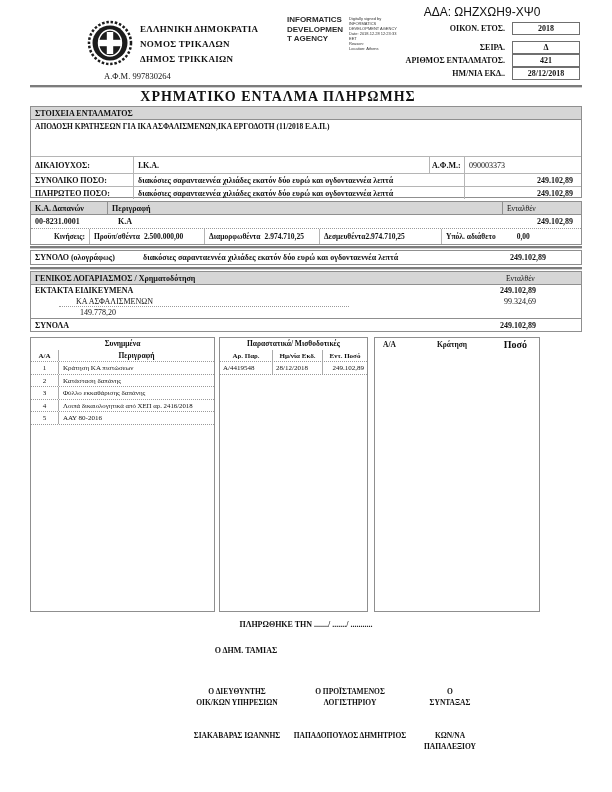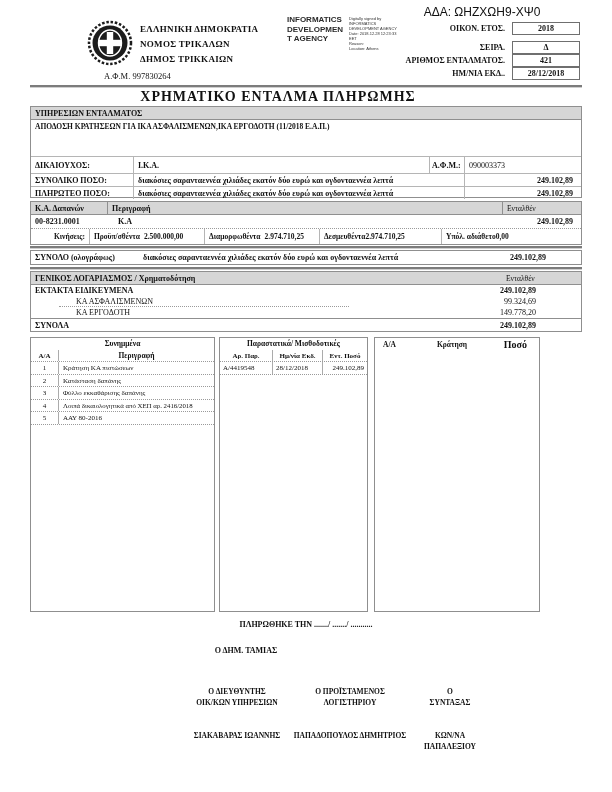--- a/index.html
+++ b/index.html
@@ -79,21 +79,21 @@
   <div class="metalabel" style="top:56px;">ΑΡΙΘΜΟΣ ΕΝΤΑΛΜΑΤΟΣ.</div>
   <div class="metabox" style="top:54px;">421</div>
   <div class="metalabel" style="top:69px;">ΗΜ/ΝΙΑ ΕΚΔ..</div>
   <div class="metabox" style="top:67px;">28/12/2018</div>
 
   <div class="hline" style="top:85px;"></div>
 
   <div class="abs b c" style="left:0;top:89px;width:556px;font-size:14px;letter-spacing:1px;">ΧΡΗΜΑΤΙΚΟ ΕΝΤΑΛΜΑ ΠΛΗΡΩΜΗΣ</div>
 
   <div class="tbl" style="top:106px;height:92px;">
-    <div class="thead" style="height:13px;padding:0 4px;">ΥΠΗΡΕΣΙΩΝ ΕΝΤΑΛΜΑΤΟΣ</div>
+    <div class="thead" style="height:13px;padding:0 4px;">ΣΤΟΙΧΕΙΑ ΕΝΤΑΛΜΑΤΟΣ</div>
     <div class="row" style="height:36px;">
       <div class="cell top b" style="flex:1;font-size:7.5px;">ΑΠΟΔΟΣΗ ΚΡΑΤΗΣΕΩΝ ΓΙΑ ΙΚΑ ΑΣΦΑΛΙΣΜΕΝΩΝ,ΙΚΑ ΕΡΓΟΔΟΤΗ (11/2018 Ε.Α.Π.)</div>
     </div>
     <div class="row bt" style="height:17px;">
       <div class="cell b" style="width:103px;border-right:1px solid #b5b5b5;">ΔΙΚΑΙΟΥΧΟΣ:</div>
       <div class="cell b" style="width:295px;">Ι.Κ.Α.</div>
       <div class="cell b bl" style="width:35px;padding:2px 2px;">Α.Φ.Μ.:</div>
       <div class="cell bl" style="flex:1;">090003373</div>
     </div>
     <div class="row bt" style="height:13px;">
@@ -126,21 +126,21 @@
         <span>2.500.000,00</span>
       </div>
       <div class="cell b bl" style="width:115px;gap:4px;">
         <span>Διαμορφωθέντα</span>
         <span>2.974.710,25</span>
       </div>
       <div class="cell b bl" style="width:122px;">
         <span>Δεσμευθέντα</span>
         <span>2.974.710,25</span>
       </div>
-      <div class="cell b bl" style="flex:1;gap:0;">
+      <div class="cell b bl" style="flex:1;gap:21px;">
         <span>Υπόλ. αδιάθετο</span>
         <span>0,00</span>
       </div>
     </div>
   </div>
 
   <div class="hline" style="top:246px;"></div>
 
   <div class="tbl" style="top:250px;height:15px;">
     <div class="row" style="height:100%;">
@@ -160,21 +160,20 @@
     <div class="row" style="height:11px;">
       <div class="cell b" style="flex:1;padding:0 4px;">ΕΚΤΑΚΤΑ ΕΙΔΙΚΕΥΜΕΝΑ</div>
       <div class="cell b" style="width:130px;justify-content:flex-end;padding:0 45px 0 4px;">249.102,89</div>
     </div>
     <div class="row" style="height:11px;">
       <div class="cell" style="flex:1;padding:0 4px 0 45px;">ΚΑ ΑΣΦΑΛΙΣΜΕΝΩΝ</div>
       <div class="cell" style="width:130px;justify-content:flex-end;padding:0 45px 0 4px;">99.324,69</div>
     </div>
     <div class="dotline" style="top:34px;left:28px;width:290px;"></div>
     <div class="row" style="height:11px;">
-      <div class="cell" style="flex:1;padding:0 4px 0 45px;">ΚΑ ΕΡΓΟΔΟΤΗ</div>
       <div class="cell" style="width:130px;justify-content:flex-end;padding:0 45px 0 4px;">149.778,20</div>
     </div>
     <div class="row" style="height:13px;border-top:1px solid #8f8f8f;">
       <div class="cell b" style="flex:1;">ΣΥΝΟΛΑ</div>
       <div class="cell b" style="width:130px;justify-content:flex-end;padding-right:45px;">249.102,89</div>
     </div>
   </div>
 
   <div class="t4" style="left:30px;width:185px;">
     <div class="hd">Συνημμένα</div>

